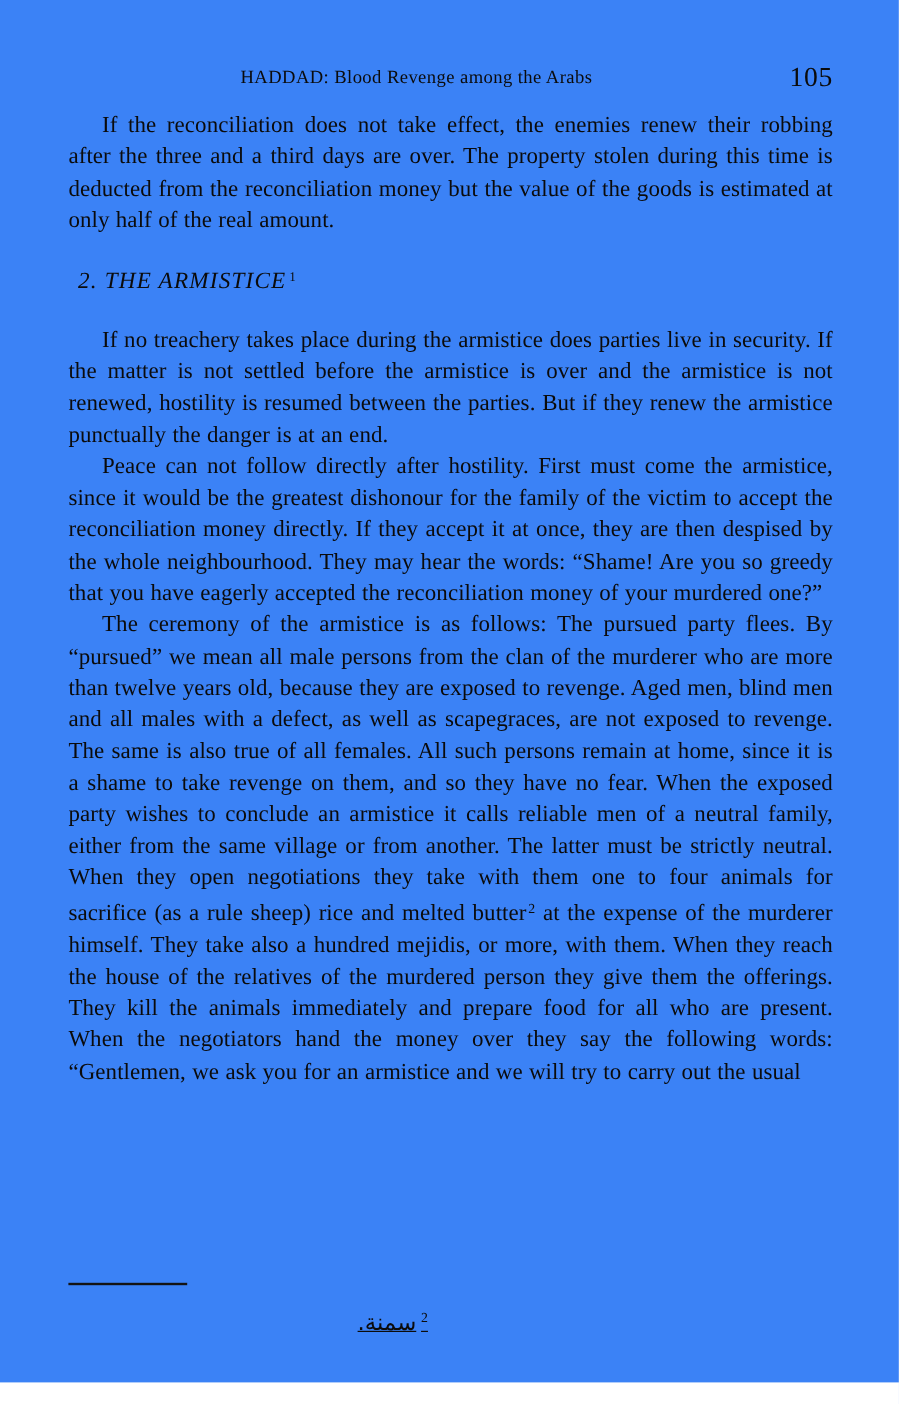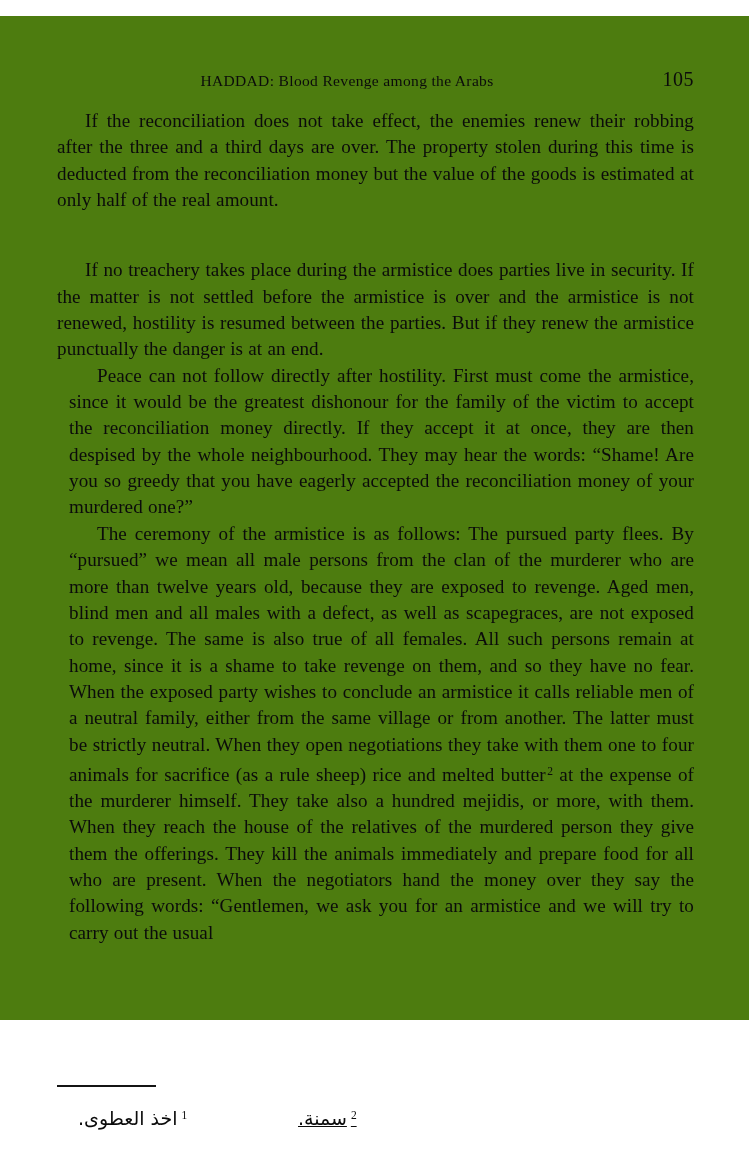--- a/index.html
+++ b/index.html
@@ -12,24 +12,24 @@
     width: 749px;
     height: 1170px;
     position: relative;
     font-family: "Liberation Serif", "DejaVu Serif", serif;
     color: #0b0b0b;
     overflow: hidden;
   }
 
   .page {
     position: absolute;
-    left: 0; top: 16px;
+    left: 0; top: 0;
     width: 749px;
-    height: 1004px;
-    background: #4d7c0f;
+    height: 1152px;
+    background: #3b82f6;
   }
 
   
   .running-head {
     position: absolute;
     left: 57px;
     top: 56px;
     width: 637px;
     height: 24px;
   }
@@ -40,21 +40,21 @@
     width: 580px;
     text-align: center;
     font-size: 15.5px;
     letter-spacing: 0.35px;
     white-space: nowrap;
   }
   .running-head .rh-folio {
     position: absolute;
     right: 0;
     top: -4px;
-    font-size: 20px;
+    font-size: 23px;
     letter-spacing: 0.5px;
   }
 
   
   .body-text {
     position: absolute;
     left: 57px;
     top: 92px;
     width: 637px;
     font-family: Liberation Serif, serif;
@@ -71,21 +71,20 @@
     word-spacing: 0.4px;
     -webkit-hyphens: none;
     hyphens: none;
   }
   p.para.last-justify {
     text-align-last: left;
   }
 
   p.para + p.para {
     margin-top: 0;
-    margin-left: 12px;
   }
 
   .gap-after-p1 { height: 21px; }
 
   h2.section-head {
     margin: 0;
     font-size: 19.3px;
     font-style: italic;
     font-weight: normal;
     letter-spacing: 1.0px;
@@ -157,36 +156,36 @@
     <div class="rh-title">HADDAD: Blood Revenge among the Arabs</div>
     <div class="rh-folio">105</div>
   </div>
 
   <div class="body-text">
 
     <p class="para">If the reconciliation does not take effect, the enemies renew their robbing after the three and a third days are over. The property stolen during this time is deducted from the reconciliation money but the value of the goods is estimated at only half of the real amount.</p>
 
     <div class="gap-after-p1"></div>
 
+    <h2 class="section-head">
+      <span>2. THE ARMISTICE</span><sup>1</sup>
+    </h2>
 
     <div class="gap-after-head"></div>
 
     <p class="para">If no treachery takes place during the armistice does parties live in security. If the matter is not settled before the armistice is over and the armistice is not renewed, hostility is resumed between the parties. But if they renew the armistice punctually the danger is at an end.</p>
 
     <p class="para">Peace can not follow directly after hostility. First must come the armistice, since it would be the greatest dishonour for the family of the victim to accept the reconciliation money directly. If they accept it at once, they are then despised by the whole neighbourhood. They may hear the words: “Shame! Are you so greedy that you have eagerly accepted the reconciliation money of your murdered one?”</p>
 
     <p class="para last-justify"><span>The ceremony of the armistice is as follows: The pursued party flees. By “pursued” we mean all male persons from the clan of the murderer who are more than twelve years old, because they are exposed to revenge. Aged men, blind men and all males with a defect, as well as scapegraces, are not exposed to revenge. The same is also true of all females. All such persons remain at home, since it is a shame to take revenge on them, and so they have no fear. When the exposed party wishes to conclude an armistice it calls reliable men of a neutral family, either from the same village or from another. The latter must be strictly neutral. When they open negotiations they take with them one to four animals for sacrifice (as a rule sheep) rice and melted butter</span><sup class="fn">2</sup><span> at the expense of the murderer himself. They take also a hundred mejidis, or more, with them. When they reach the house of the relatives of the murdered person they give them the offerings. They kill the animals immediately and prepare food for all who are present. When the negotiators hand the money over they say the following words: “Gentlemen, we ask you for an armistice and we will try to carry out the usual</span></p>
 
   </div>
 
   <div class="footnote-zone">
     <div class="fn-rule"></div>
     <div class="fn-line">
-      <div class="fn-item fn-1">
-        <span class="fn-marker">1</span><span class="fn-text">اخذ العطوى.</span>
-      </div>
       <div class="fn-item fn-2">
         <span class="fn-marker">2</span><span class="fn-text">سمنة.</span>
       </div>
     </div>
   </div>
 
 </div>
 
 </body></html>

